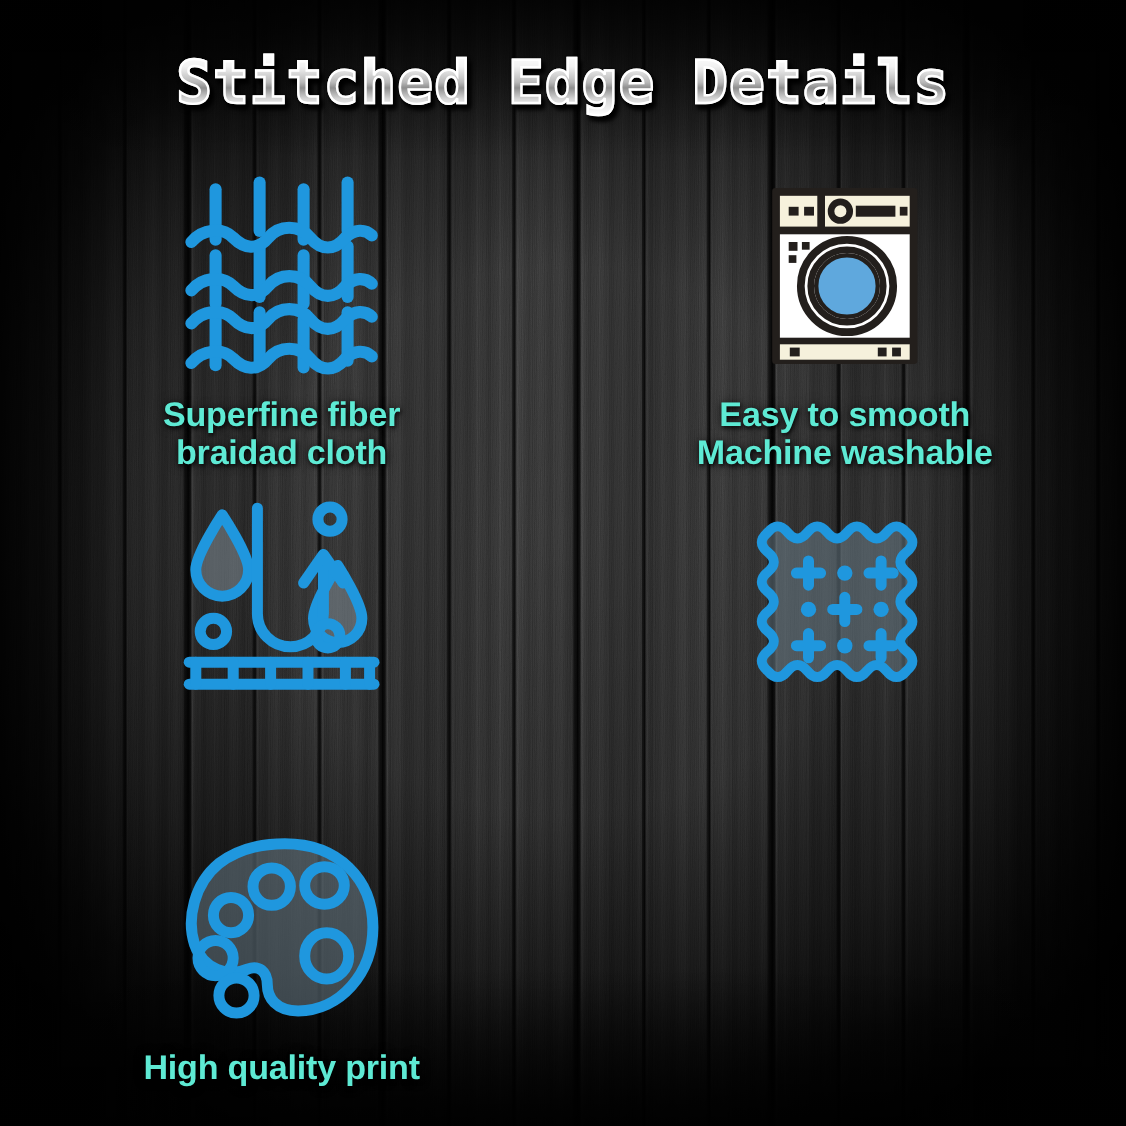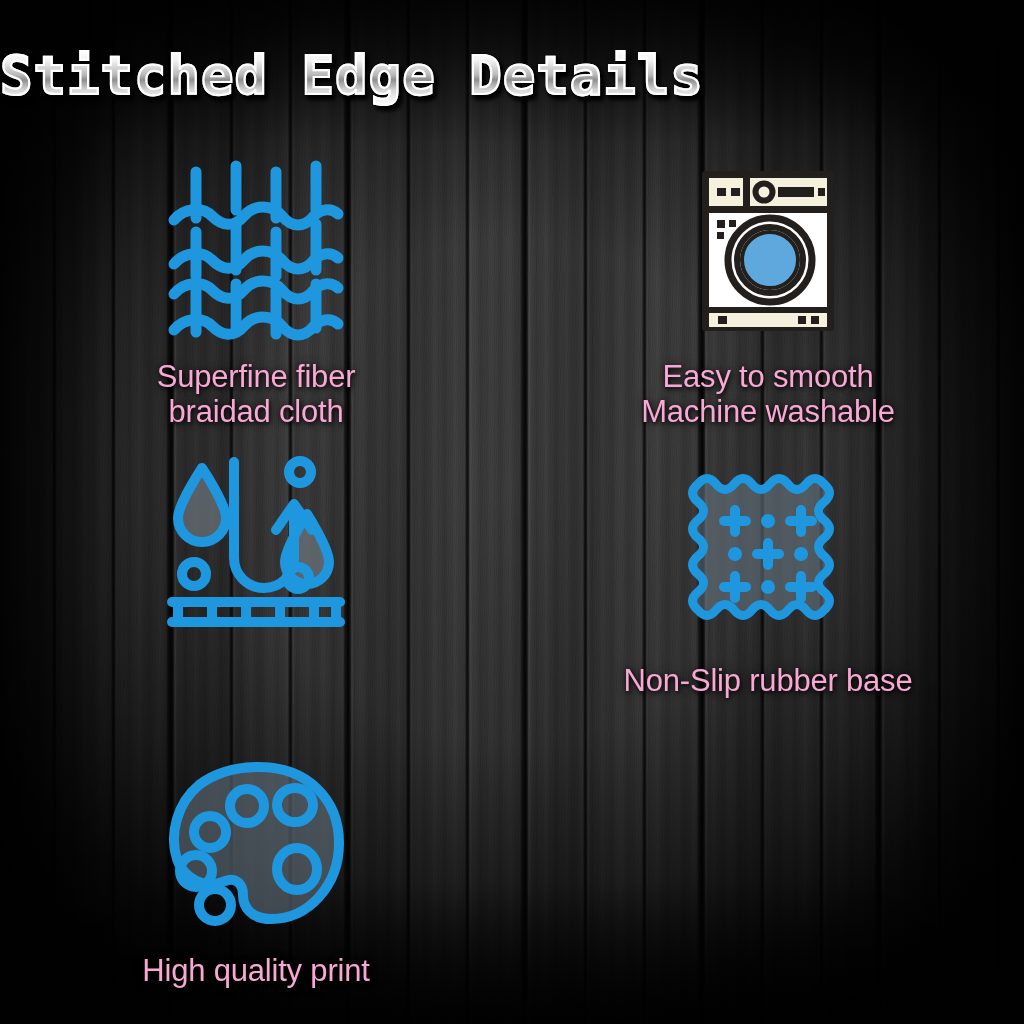--- a/index.html
+++ b/index.html
@@ -102,20 +102,21 @@
     position: absolute;
     inset: 0;
   }
 
   
   .title-wrap {
     position: absolute;
     top: 48px;
     left: 0;
     width: 1024px;
+    text-align: center;
   }
   .title {
     display: inline-block;
     font-family: "DejaVu Sans Mono", "Liberation Mono", monospace;
     font-size: 54px;
     font-weight: 700;
     letter-spacing: 1px;
     line-height: 1.05;
     background: linear-gradient(180deg,
         #ffffff 0%, #f2f2f2 22%, #b9b9b9 47%,
@@ -146,23 +147,23 @@
     flex-direction: column;
     align-items: center;
     justify-content: flex-start;
   }
   .icon-box {
     display: flex;
     align-items: center;
     justify-content: center;
   }
   .label {
-    color: #f9a8d4;
+    color: #5eead4;
     font-family: "Liberation Sans", sans-serif;
-    font-weight: 400;
+    font-weight: 700;
     font-size: 31px;
     line-height: 1.12;
     text-align: center;
     letter-spacing: -0.2px;
     text-shadow: 1px 2px 4px rgba(0,0,0,0.85), 0 0 10px rgba(0,0,0,0.6);
     white-space: pre-line;
   }
   .cell-r1 .icon-box { height: 186px; margin-top: 8px; }
   .cell-r1 .label { margin-top: 16px; }
   .cell-r2 .icon-box { height: 176px; margin-top: 2px; }
@@ -304,21 +305,20 @@
               <circle cx="51" cy="84" r="7" stroke="none"></circle>
               <path d="M73 84 L95 84 M84 73 L84 95"></path>
               <circle cx="117" cy="84" r="7" stroke="none"></circle>
 
               <path d="M40 117 L62 117 M51 106 L51 128"></path>
               <circle cx="84" cy="117" r="7" stroke="none"></circle>
               <path d="M106 117 L128 117 M117 106 L117 128"></path>
             </g>
           </svg>
         </div>
-        <div class="label">Non-Slip rubber base</div>
       </div>
 
       <div class="cell cell-r3">
         <div class="icon-box">
           <svg width="178" height="170" viewBox="0 0 178 170">
             <path d="M92 8
                      C 140 8, 172 40, 172 84
                      C 172 126, 142 160, 104 160
                      C 84 160, 76 148, 76 136
                      C 76 124, 68 118, 58 122

